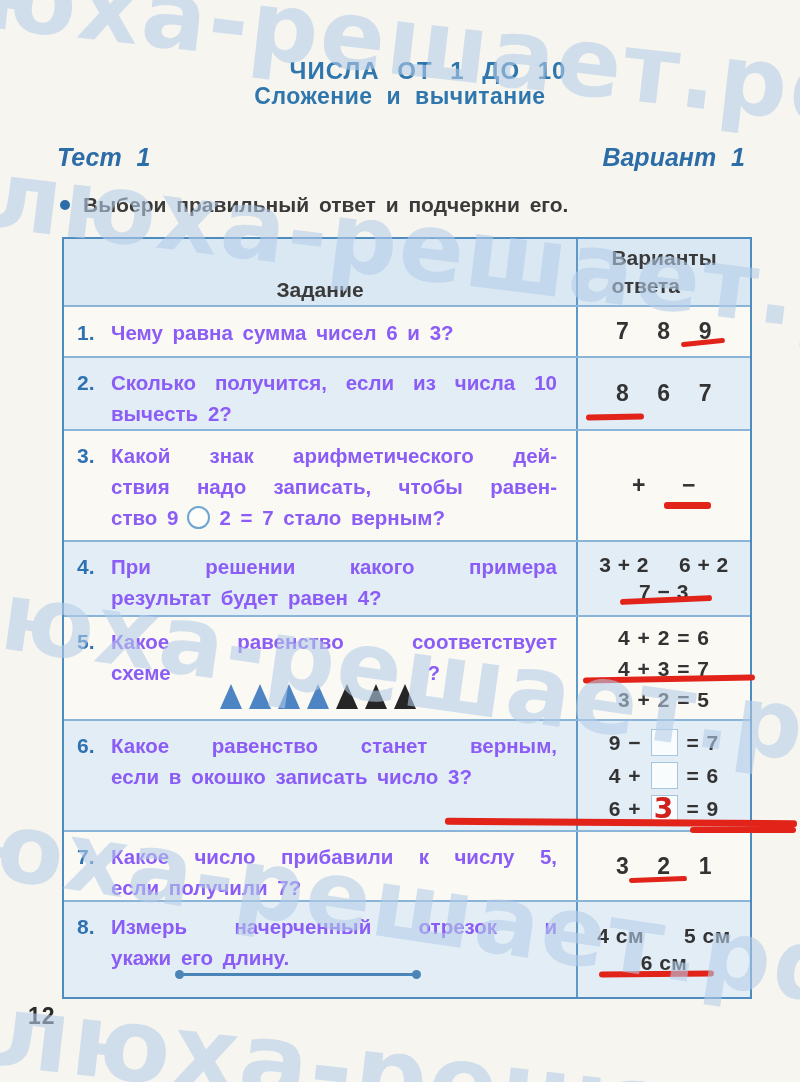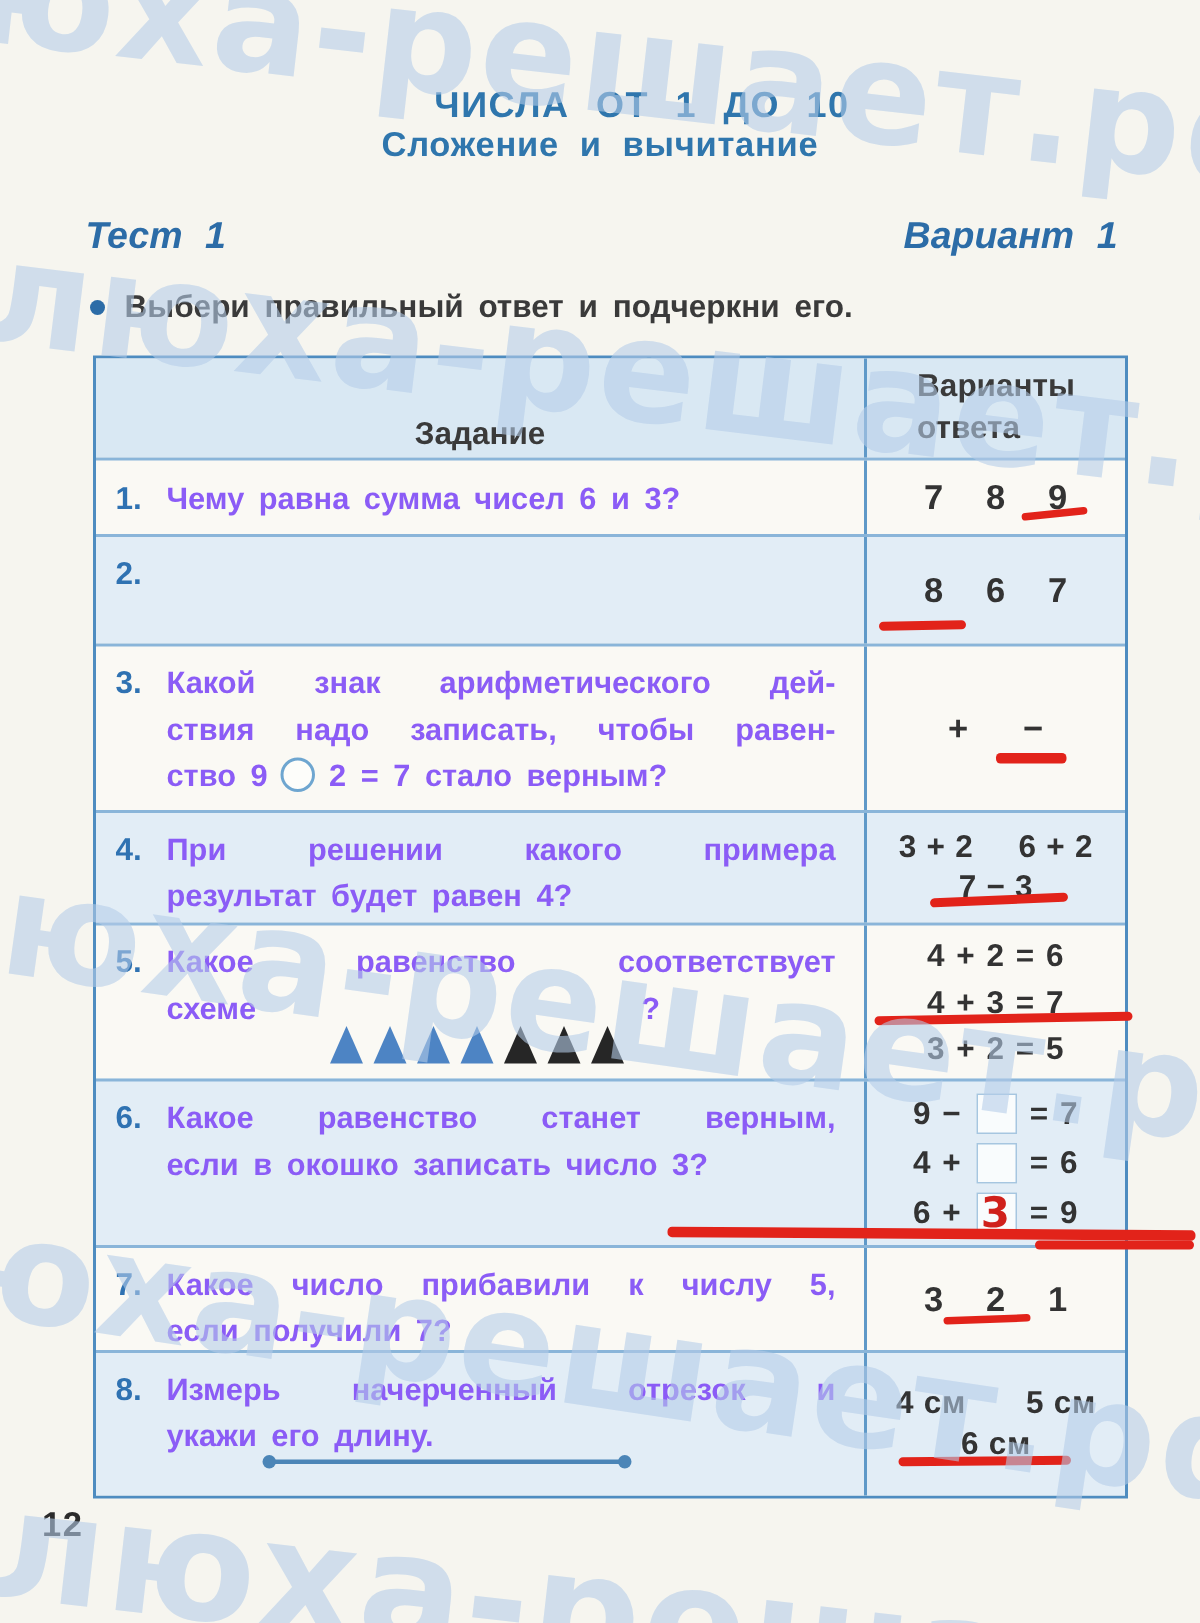--- a/index.html
+++ b/index.html
@@ -185,20 +185,24 @@
           <span>7</span>
           <span>8</span>
           <span>9</span>
         </div>
       </div>
     </div>
 
     <div class="trow r2">
       <div class="qcell">
         <span class="qnum">2.</span>
+        <div class="qtext">
+          <span class="ln j">Сколько получится, если из числа 10</span>
+          <span class="ln">вычесть 2?</span>
+        </div>
       </div>
       <div class="acell">
         <div class="opts">
           <span>8</span>
           <span>6</span>
           <span>7</span>
         </div>
       </div>
     </div>
 

